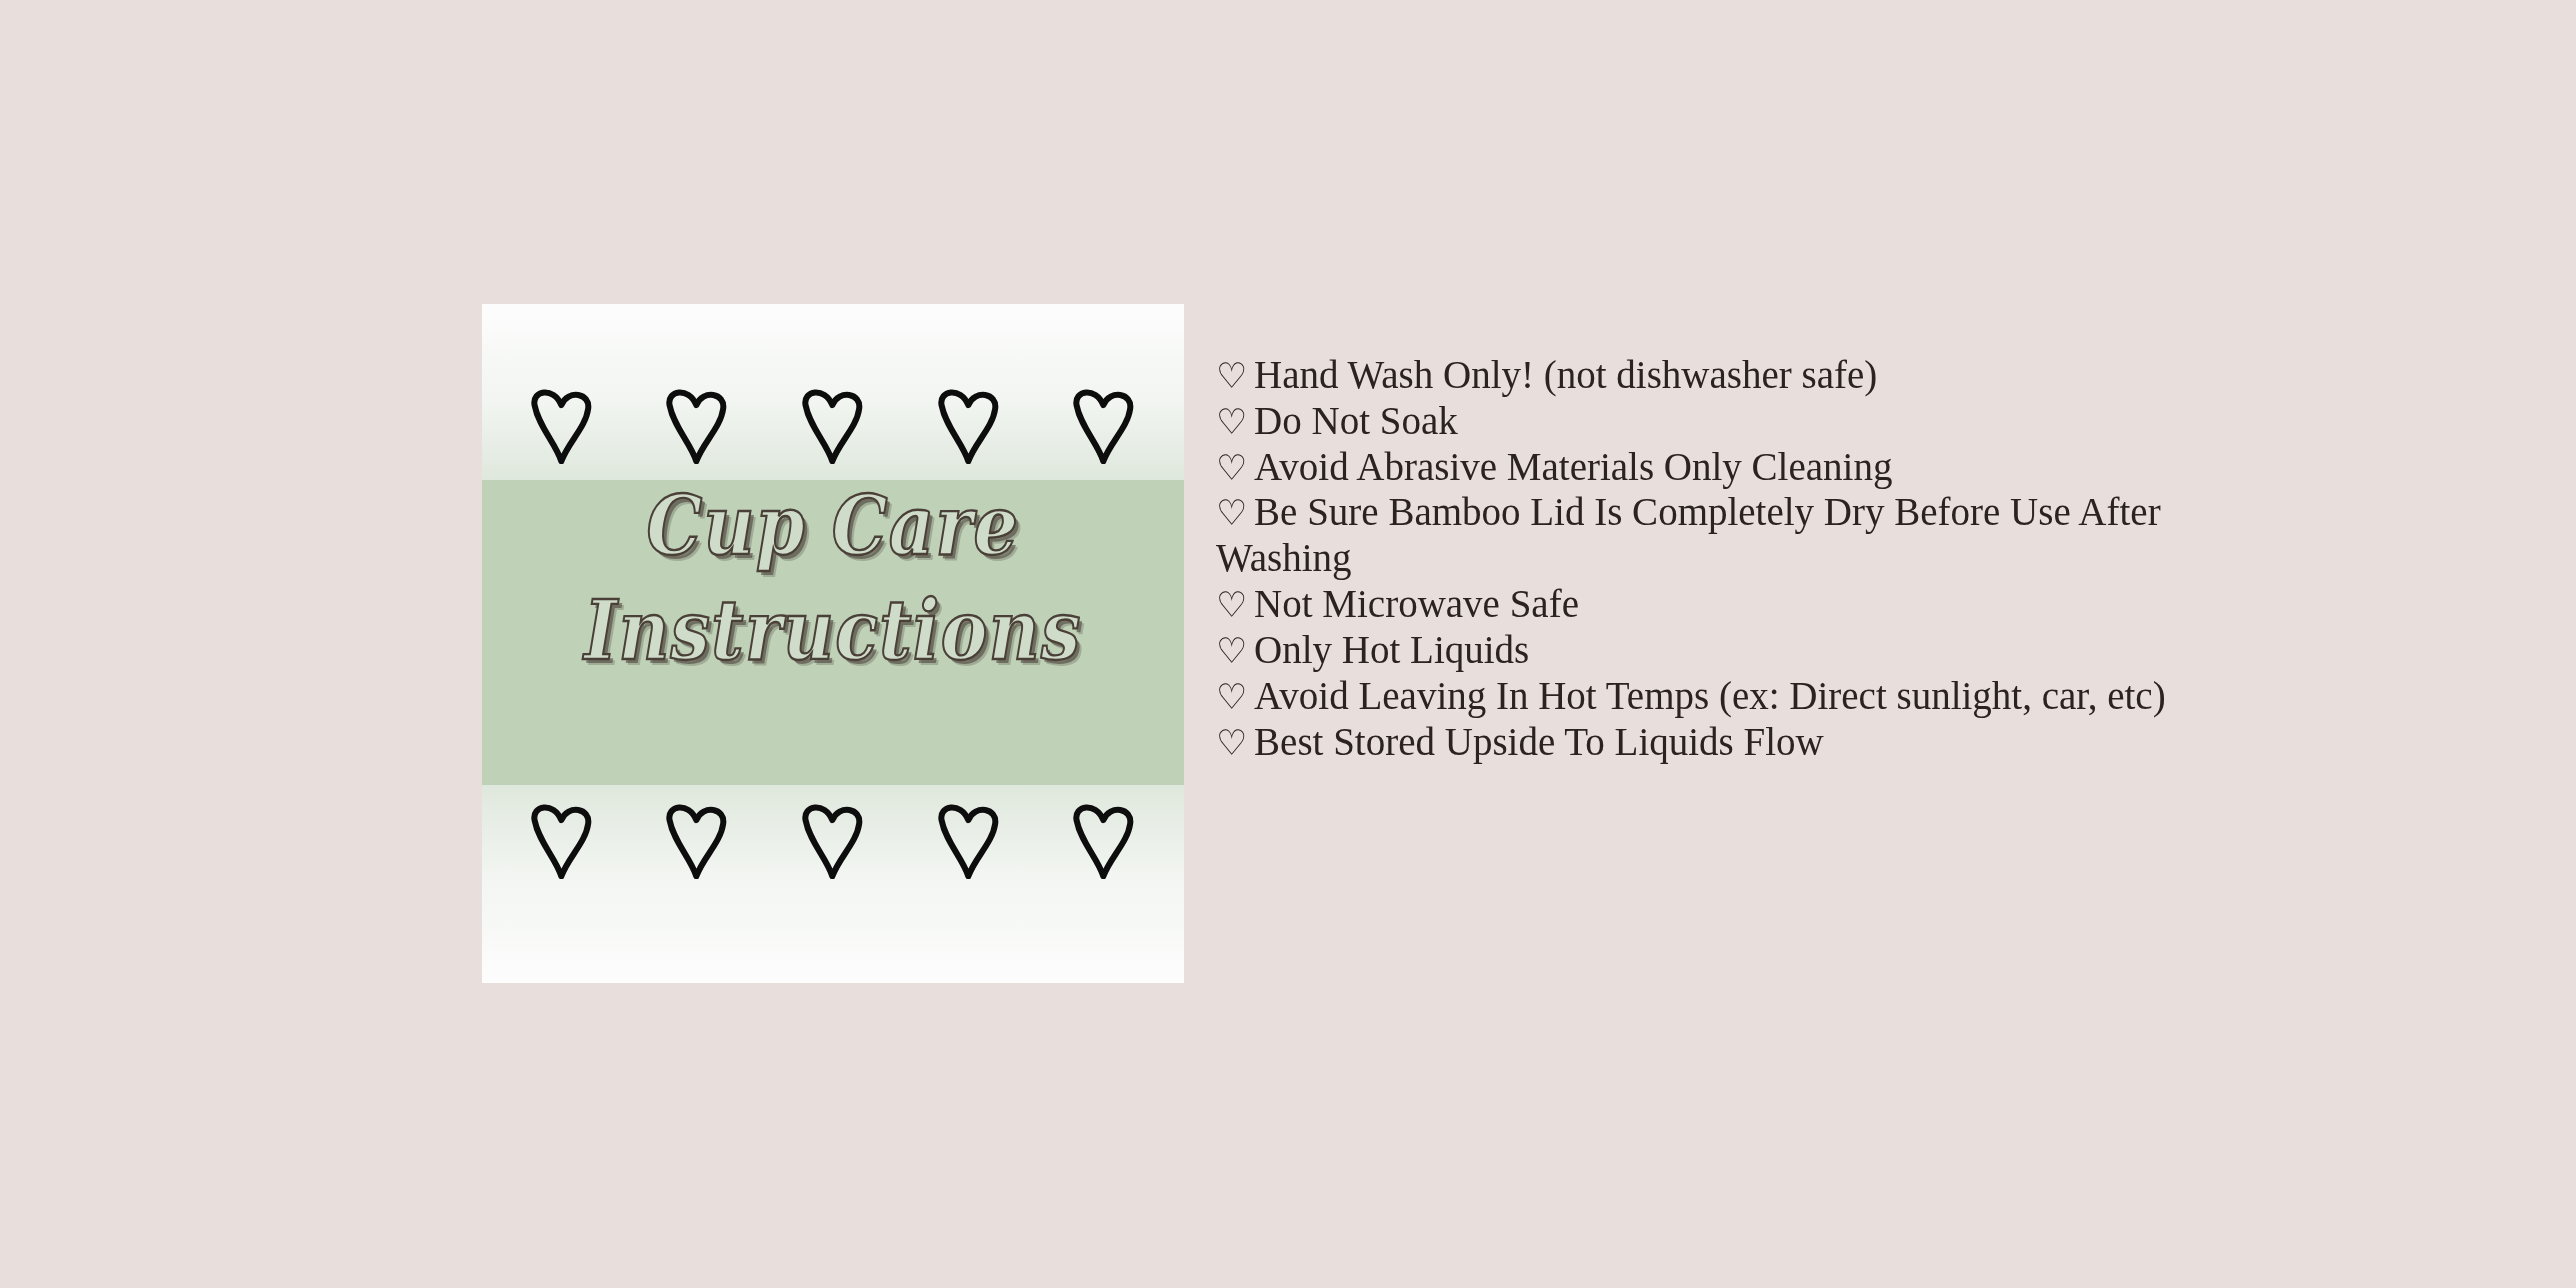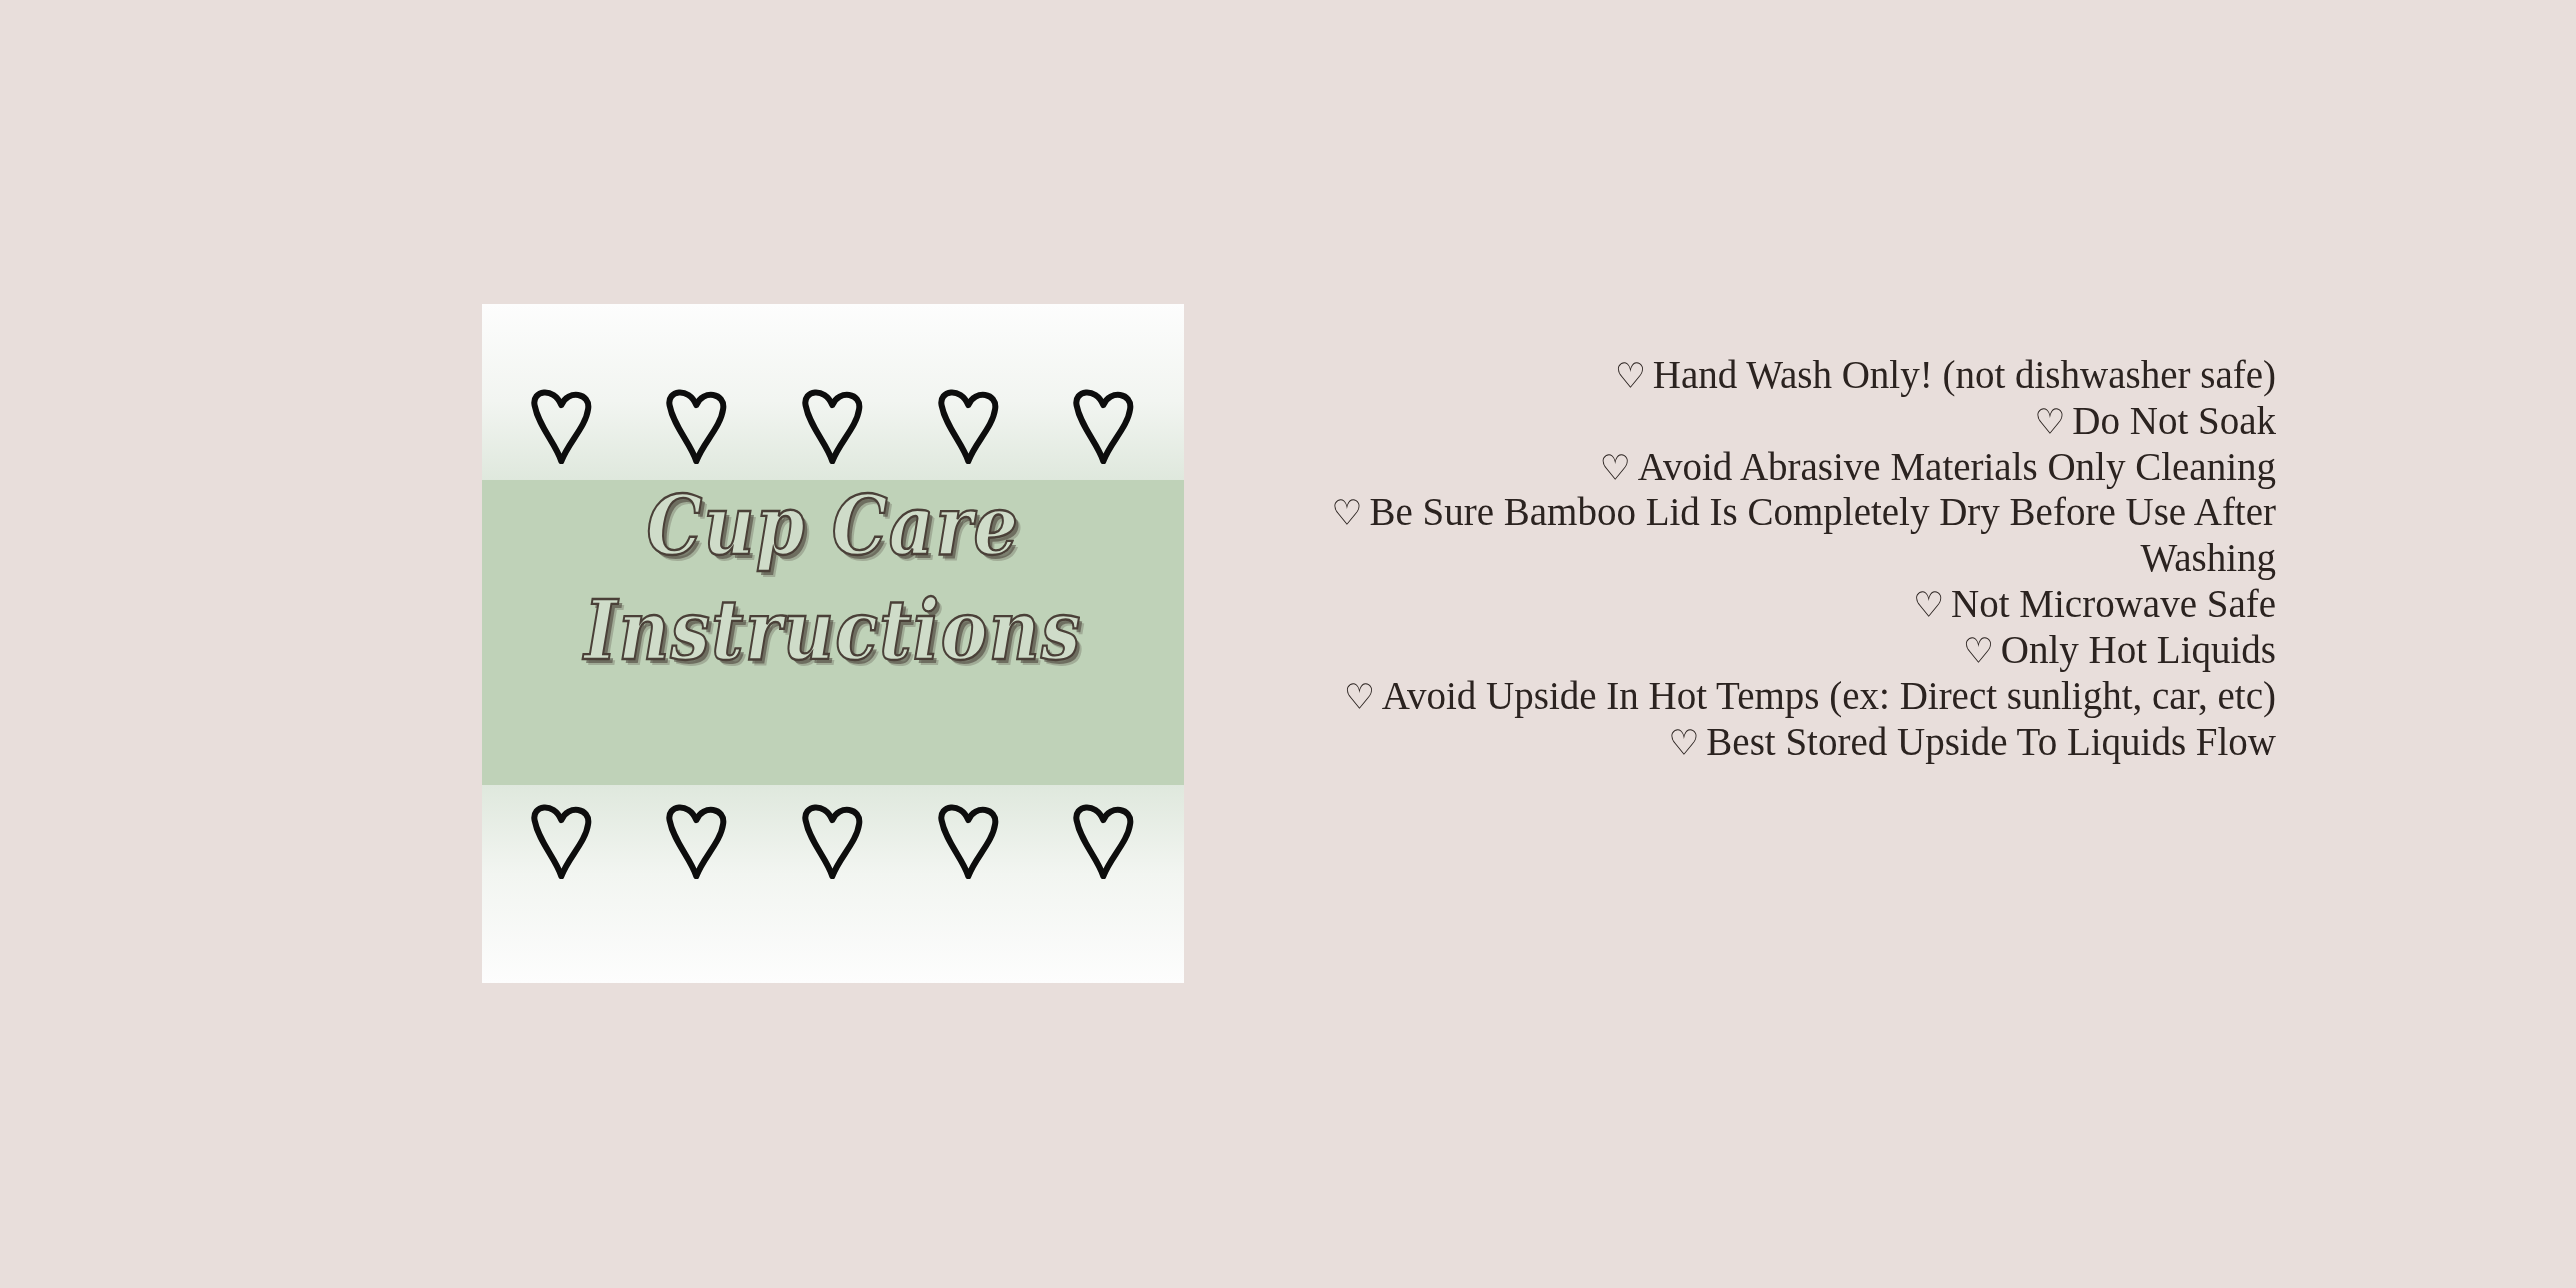--- a/index.html
+++ b/index.html
@@ -105,21 +105,20 @@
     top: 352px;
     width: 1060px;
     color: #2b2320;
     font-family: "Liberation Serif", serif;
     font-size: 39px;
     line-height: 1.175;
   }
   .instr-line {
     display: block;
     white-space: normal;
-    text-align: right;
   }
   .heart-glyph {
     font-family: "DejaVu Sans", sans-serif;
     font-size: 35px;
     padding-right: 6.7px;
   }
 </style>
 </head>
 <body>
 
@@ -205,21 +204,21 @@
     <div class="instr-line">
       <span class="heart-glyph">♡</span><span>Be Sure Bamboo Lid Is Completely Dry Before Use After Washing</span>
     </div>
     <div class="instr-line">
       <span class="heart-glyph">♡</span><span>Not Microwave Safe</span>
     </div>
     <div class="instr-line">
       <span class="heart-glyph">♡</span><span>Only Hot Liquids</span>
     </div>
     <div class="instr-line">
-      <span class="heart-glyph">♡</span><span>Avoid Upside In Hot Temps (ex: Direct sunlight, car, etc)</span>
+      <span class="heart-glyph">♡</span><span>Avoid Leaving In Hot Temps (ex: Direct sunlight, car, etc)</span>
     </div>
     <div class="instr-line">
       <span class="heart-glyph">♡</span><span>Best Stored Upside To Liquids Flow</span>
     </div>
   </div>
 
 </div>
 
 
 </body></html>

